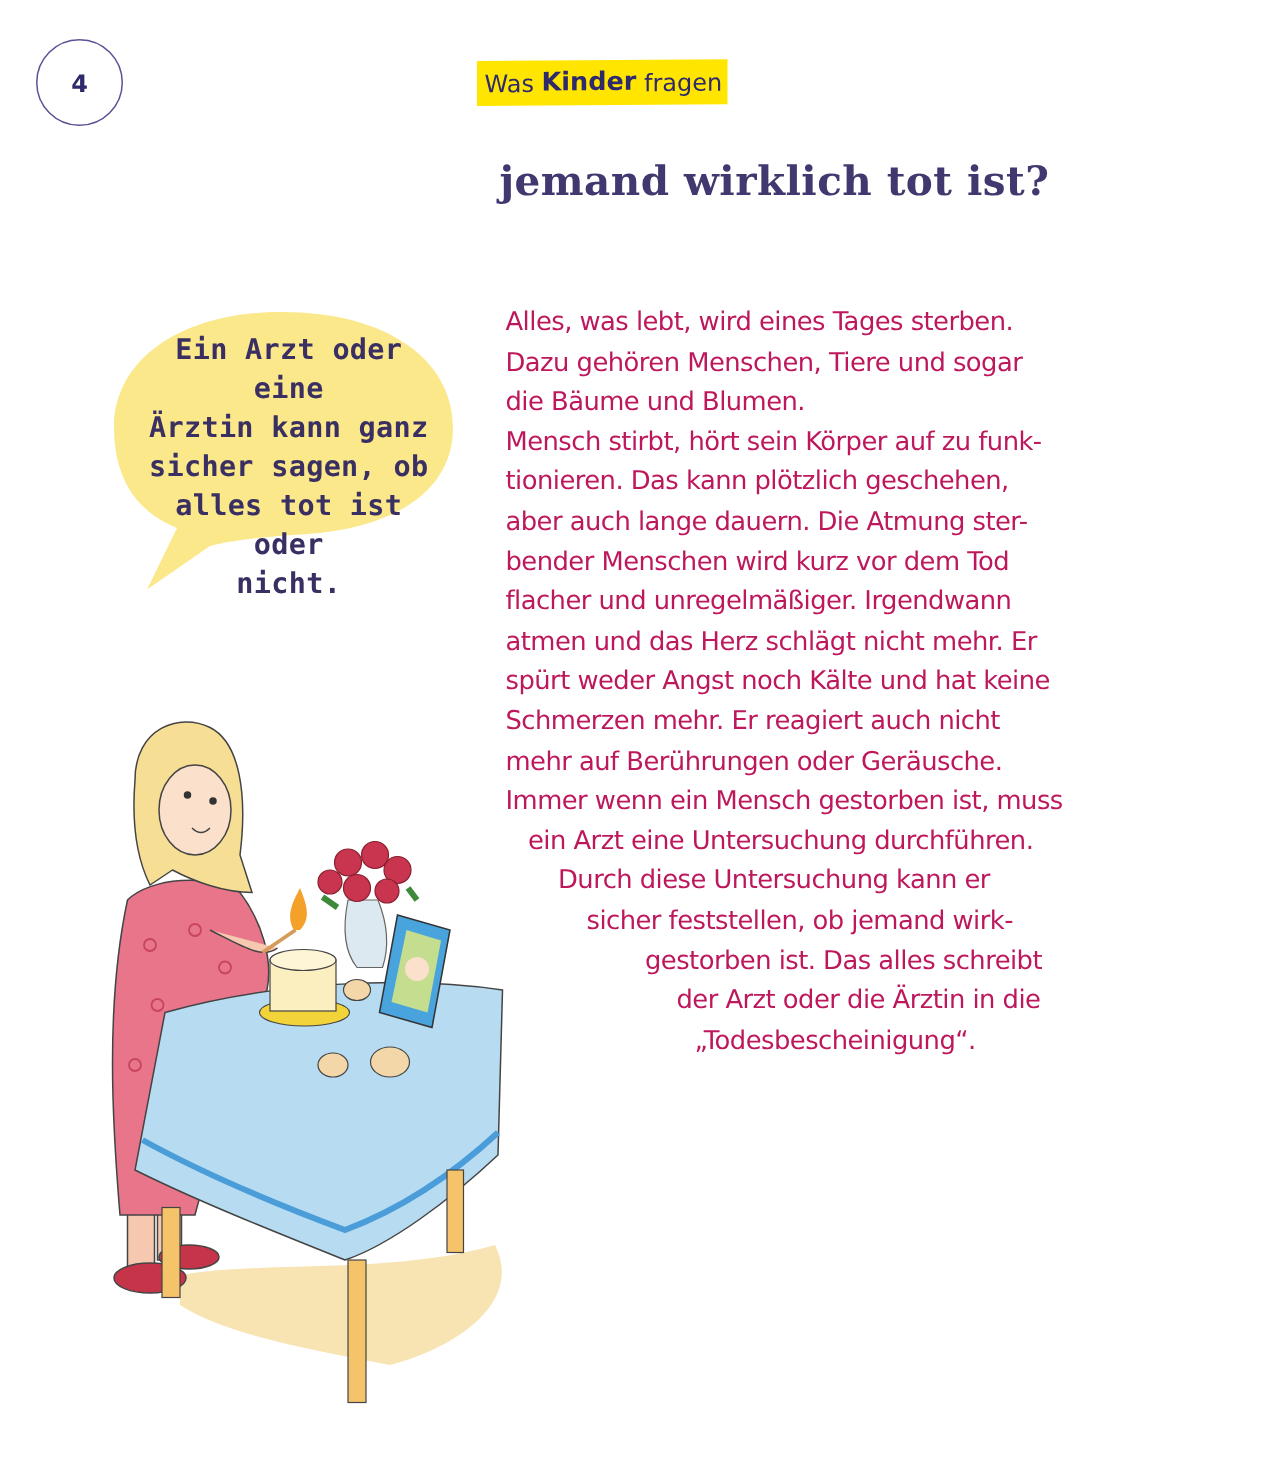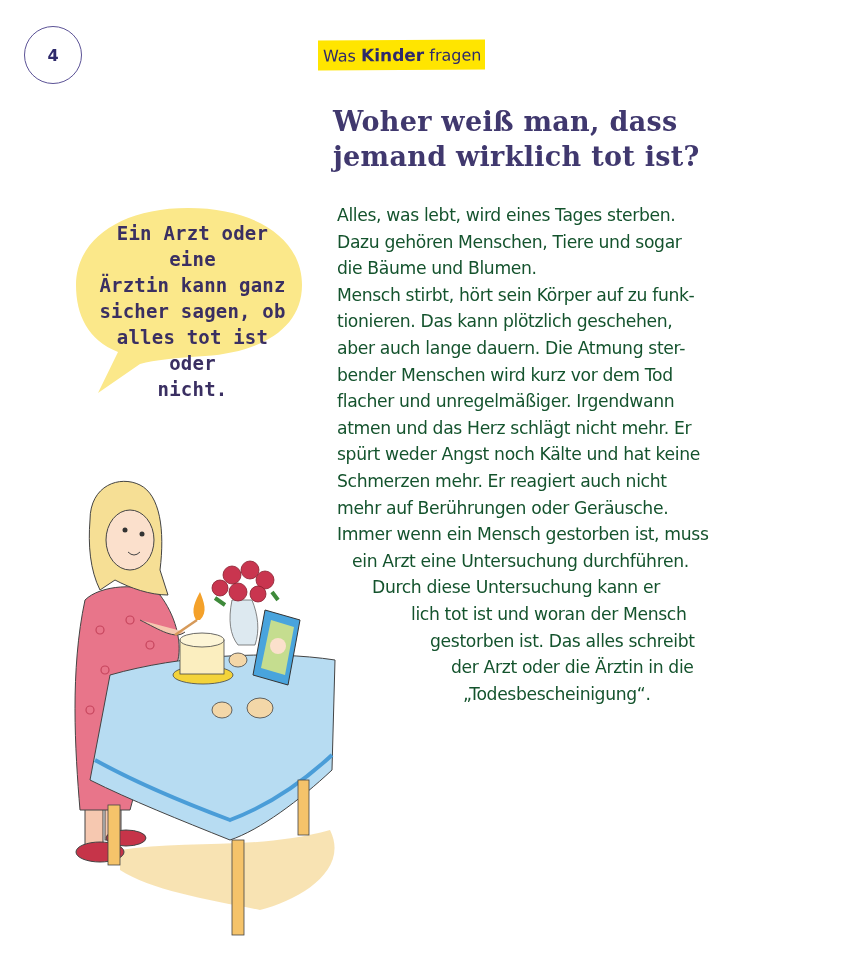--- a/index.html
+++ b/index.html
@@ -22,21 +22,21 @@
   .running-head span { white-space: pre; }
   .running-head .bold { font-weight: bold; font-size: 17px; }
   .title {
     position: absolute; left: 333px; top: 104px; width: 480px;
     font-family: "DejaVu Serif", serif; font-weight: bold; font-size: 27px; line-height: 35px;
     color: #40386e; letter-spacing: 0.3px;
   }
   .title div { white-space: nowrap; }
   .body-text {
     position: absolute; left: 337px; top: 202px;
-    font-family: "DejaVu Sans", sans-serif; font-size: 17.2px; line-height: 26.6px; color: #14532d;
+    font-family: "DejaVu Sans", sans-serif; font-size: 17.2px; line-height: 26.6px; color: #be185d;
     letter-spacing: -0.35px;
   }
   .body-text .line { white-space: nowrap; height: 26.6px; }
   .hl { background: #ffe600; padding: 0 1px; }
   .bubble-wrap { position: absolute; left: 70px; top: 200px; width: 240px; height: 200px; }
   .bubble-wrap svg { position: absolute; left: 0; top: 0; }
   .bubble-text {
     position: absolute; left: 20px; top: 20px; width: 205px; text-align: center;
     font-family: "DejaVu Sans Mono", monospace; font-size: 19px; line-height: 26px;
     color: #3a2f62; font-weight: bold; letter-spacing: 0.2px;
@@ -50,21 +50,20 @@
   <span>4</span>
 </div>
 
 <div class="running-head">
   <span>Was </span>
   <span class="bold">Kinder</span>
   <span> fragen</span>
 </div>
 
 <div class="title">
-  <div>Woher weiß man, dass</div>
   <div>jemand wirklich tot ist?</div>
 </div>
 
 <div class="bubble-wrap">
   <svg width="240" height="200" viewBox="0 0 240 200">
     <path d="M118 8 C 188 8, 232 40, 232 85 C 232 128, 192 152, 135 156 C 105 158, 85 160, 70 164 L 28 193 L 48 152 C 18 140, 6 115, 6 85 C 6 40, 50 8, 118 8 Z" fill="#fbe88a"></path>
   </svg>
   <div class="bubble-text">
     <div>Ein Arzt oder eine</div>
     <div>Ärztin kann ganz</div>
@@ -83,21 +82,21 @@
   <div class="line">aber auch lange dauern. Die Atmung ster-</div>
   <div class="line">bender Menschen wird kurz vor dem Tod</div>
   <div class="line">flacher und unregelmäßiger. Irgendwann</div>
   <div class="line">atmen und das Herz schlägt nicht mehr. Er</div>
   <div class="line">spürt weder Angst noch Kälte und hat keine</div>
   <div class="line">Schmerzen mehr. Er reagiert auch nicht</div>
   <div class="line">mehr auf Berührungen oder Geräusche.</div>
   <div class="line">Immer wenn ein Mensch gestorben ist, muss</div>
   <div class="line" style="padding-left:15px">ein Arzt eine Untersuchung durchführen.</div>
   <div class="line" style="padding-left:35px">Durch diese Untersuchung kann er</div>
-  <div class="line" style="padding-left:74px">lich tot ist und woran der Mensch</div>
+  <div class="line" style="padding-left:54px">sicher feststellen, ob jemand wirk-</div>
   <div class="line" style="padding-left:93px">gestorben ist. Das alles schreibt</div>
   <div class="line" style="padding-left:114px">der Arzt oder die Ärztin in die</div>
   <div class="line" style="padding-left:126px">„Todesbescheinigung“.</div>
 </div>
 
 <div class="illustration">
   <svg width="300" height="480" viewBox="0 0 300 480">
 
     <path d="M60 380 C 120 370, 200 380, 270 360 C 290 400, 240 430, 200 440 C 150 430, 90 420, 60 400 Z" fill="#f6dca0" opacity="0.8"></path>
 

